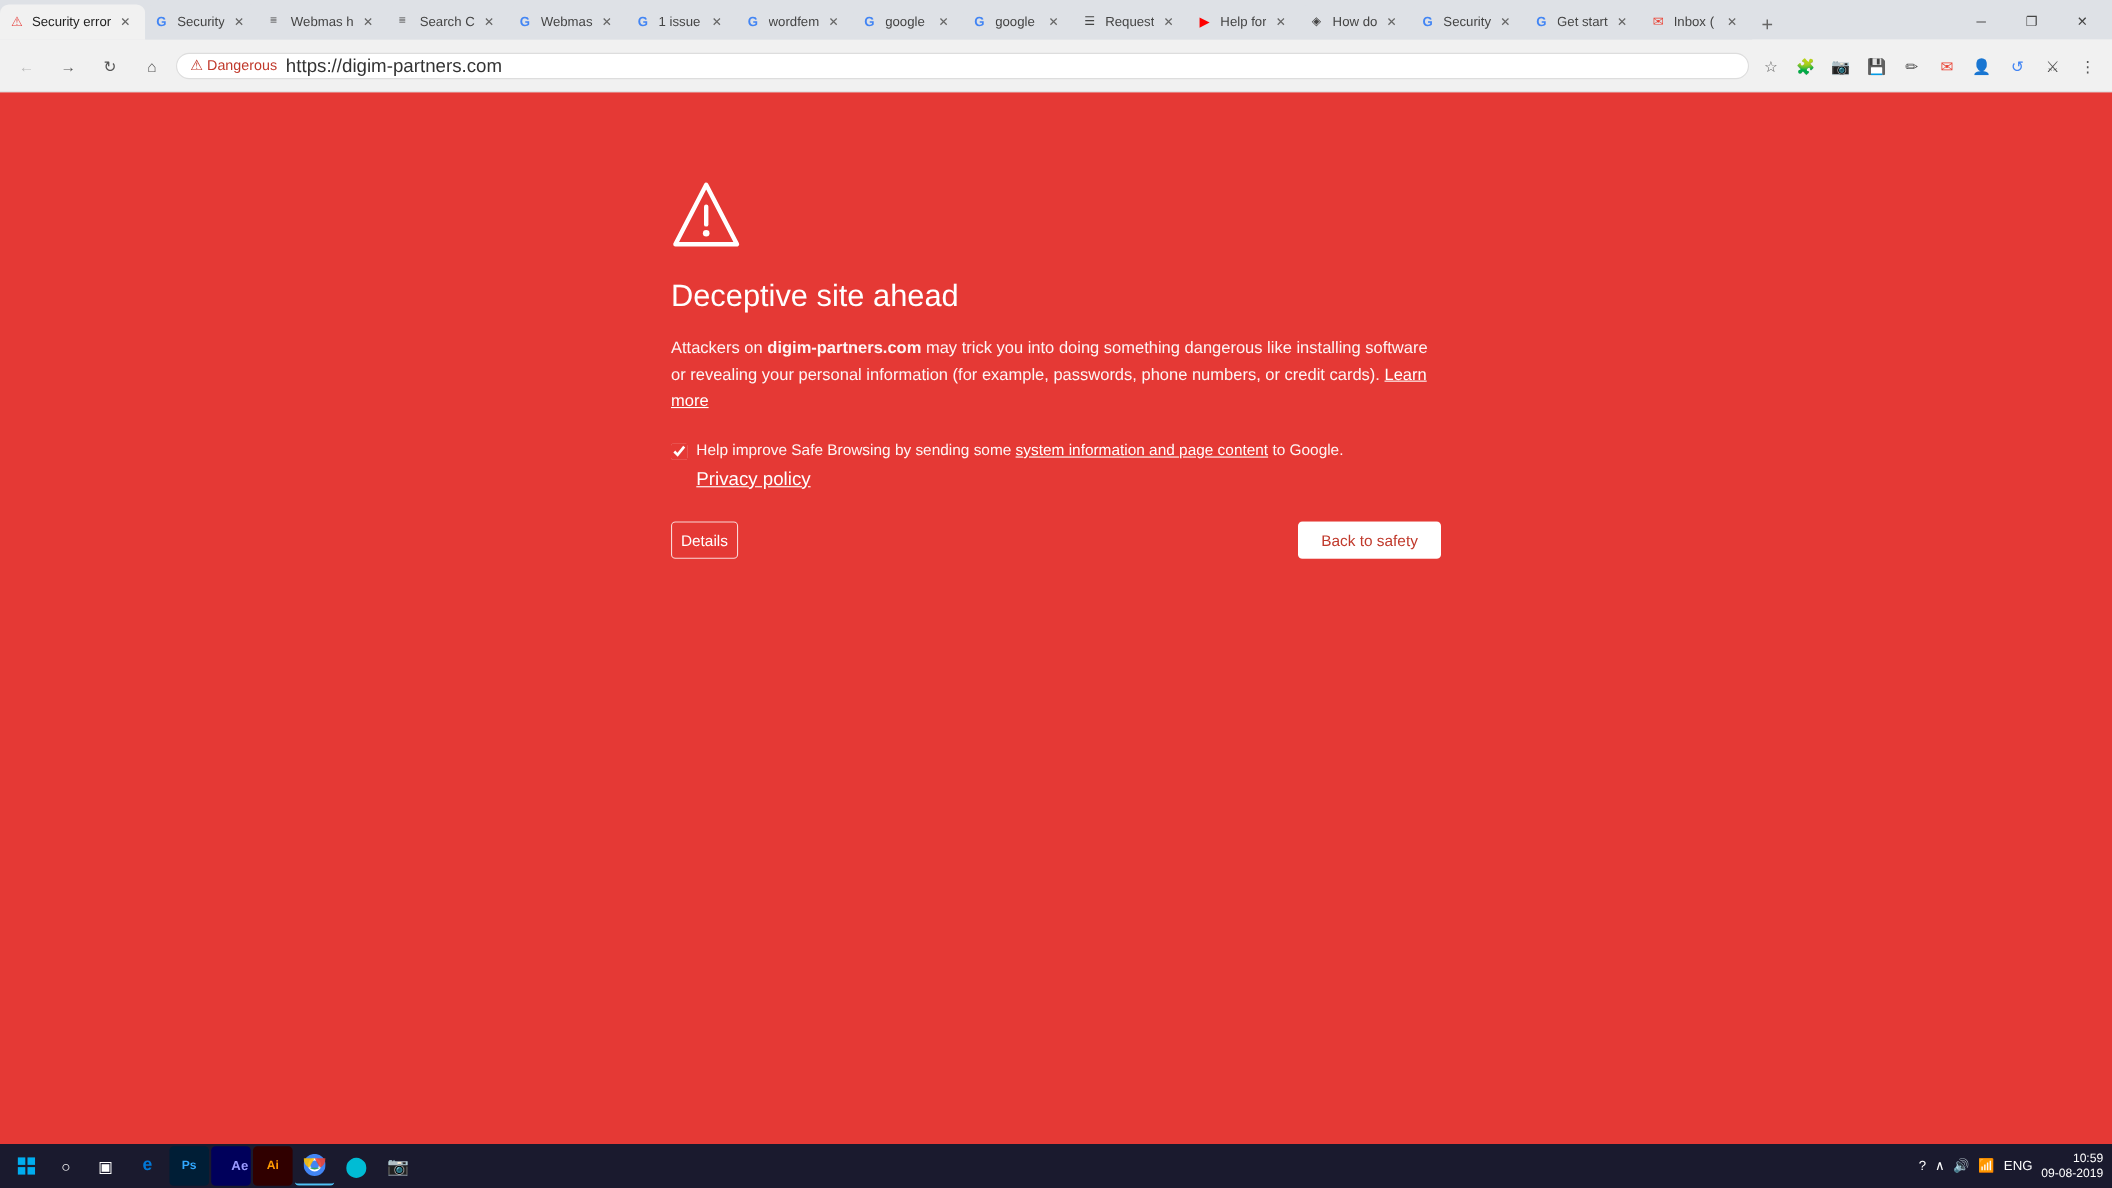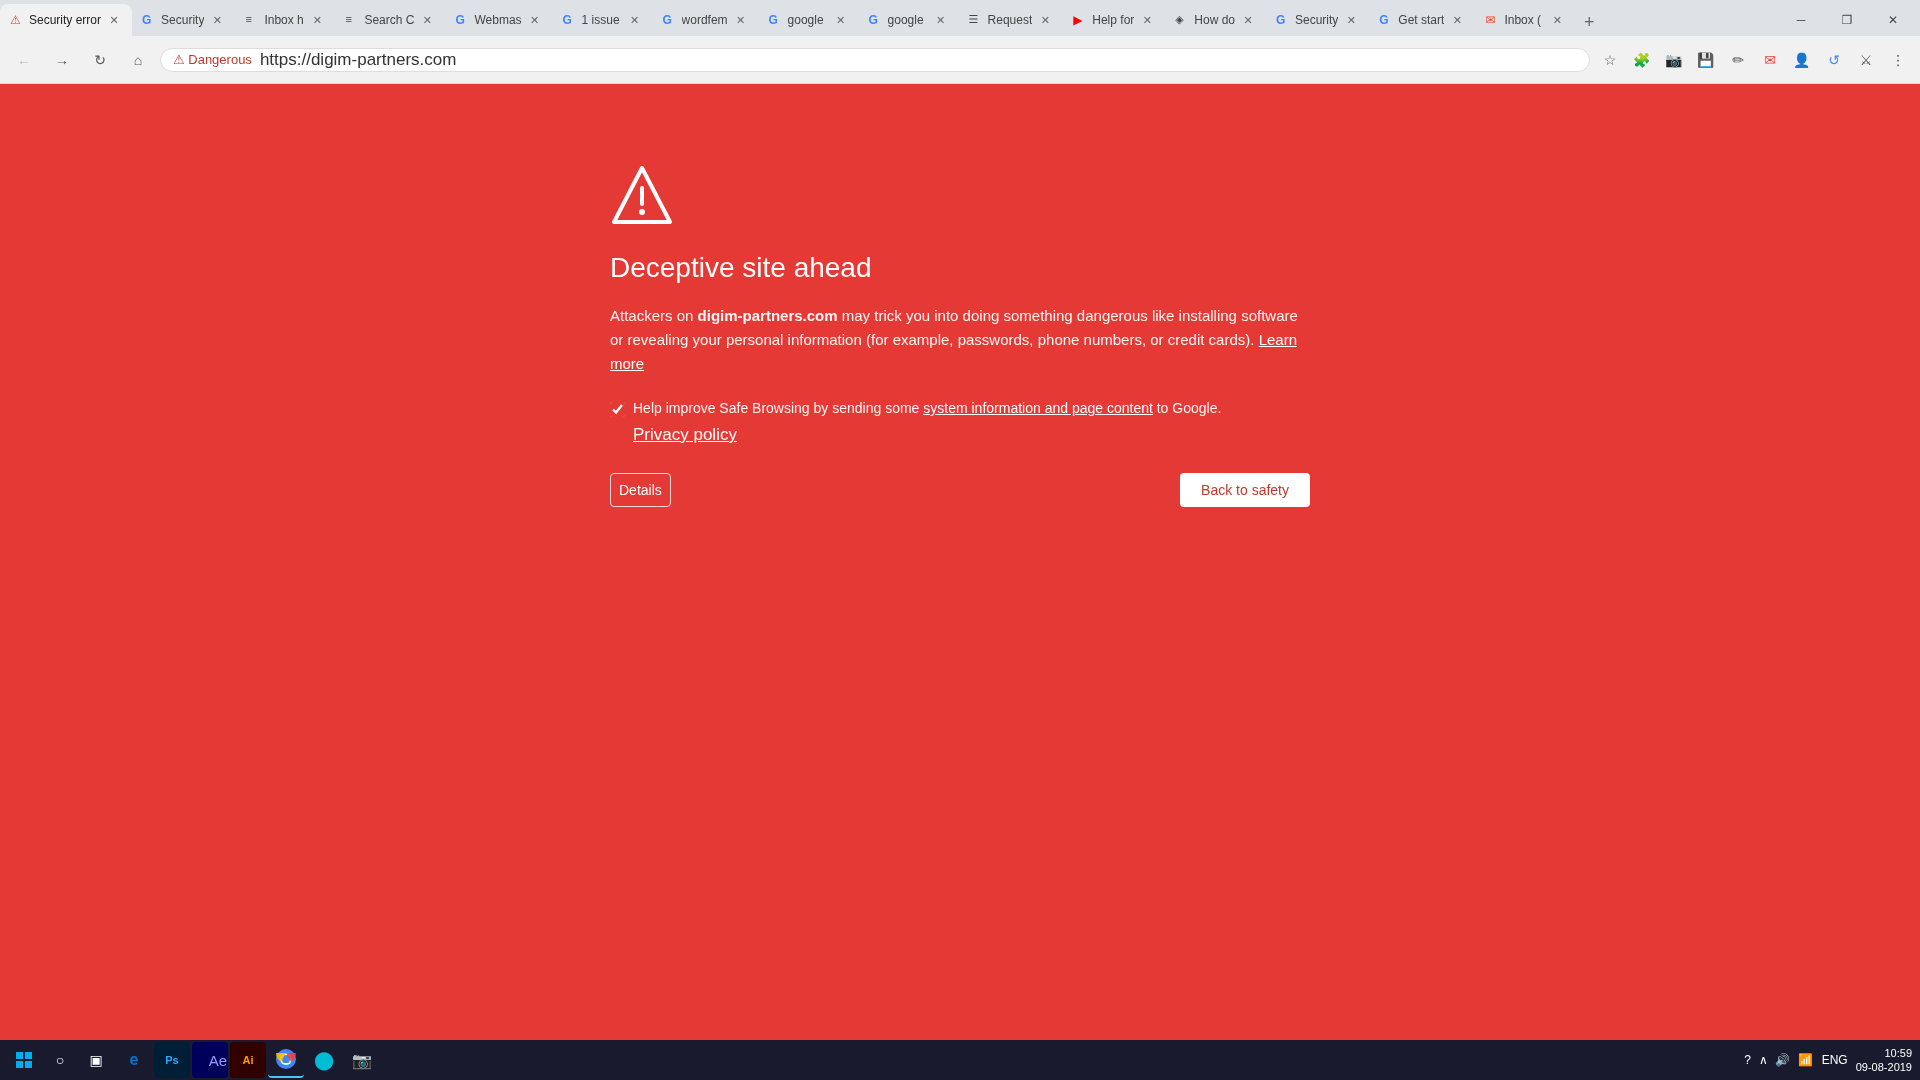--- a/index.html
+++ b/index.html
@@ -336,21 +336,21 @@
       <span class="tab-label">Security error</span>
       <span class="tab-close">✕</span>
     </div>
     <div class="tab">
       <span class="tab-favicon" style="color:#4285f4; font-size:12px; font-weight:bold;">G</span>
       <span class="tab-label">Security</span>
       <span class="tab-close">✕</span>
     </div>
     <div class="tab">
       <span class="tab-favicon" style="font-size:11px;">≡</span>
-      <span class="tab-label">Inbox h</span>
+      <span class="tab-label">Webmas h</span>
       <span class="tab-close">✕</span>
     </div>
     <div class="tab">
       <span class="tab-favicon" style="font-size:11px;">≡</span>
       <span class="tab-label">Search C</span>
       <span class="tab-close">✕</span>
     </div>
     <div class="tab">
       <span class="tab-favicon" style="color:#4285f4; font-size:12px; font-weight:bold;">G</span>
       <span class="tab-label">Webmas</span>
@@ -478,21 +478,21 @@
         <rect x="9" y="0" width="7" height="7" fill="#00adef"></rect>
         <rect x="0" y="9" width="7" height="7" fill="#00adef"></rect>
         <rect x="9" y="9" width="7" height="7" fill="#00adef"></rect>
       </svg>
     </div>
     <div class="taskbar-search-btn">○</div>
     <div class="taskbar-task-view">▣</div>
     <div class="taskbar-apps">
       <div class="taskbar-app" style="color:#0078d7; font-weight:bold; font-size:16px;">e</div>
       <div class="taskbar-app" style="background:#001e36; border-radius:4px; color:#31a8ff; font-size:11px; font-weight:bold;">Ps</div>
-      <div class="taskbar-app" style="background:#00005b; border-radius:4px; color:#9999ff; font-size:15px; font-weight:normal;padding-left:16px;">Ae</div>
+      <div class="taskbar-app" style="background:#00005b; border-radius:4px; color:#9999ff; font-size:12px; font-weight:bold;padding-left:16px;">Ae</div>
       <div class="taskbar-app" style="background:#300000; border-radius:4px; color:#ff9a00; font-size:11px; font-weight:bold;">Ai</div>
       <div class="taskbar-app active">
         <svg width="20" height="20" viewBox="0 0 20 20">
           <circle cx="10" cy="10" r="10" fill="#4285f4"></circle>
           <circle cx="10" cy="10" r="6" fill="white"></circle>
           <circle cx="10" cy="10" r="4" fill="#4285f4"></circle>
           <path d="M10 4 L20 4 A10 10 0 0 1 15 12.66 Z" fill="#ea4335" opacity="0.9"></path>
           <path d="M10 4 L5 12.66 A10 10 0 0 1 0 4 Z" fill="#fbbc05" opacity="0.9"></path>
           <path d="M5 12.66 L15 12.66 A10 10 0 0 1 5 12.66 Z" fill="#34a853" opacity="0.9"></path>
         </svg>

